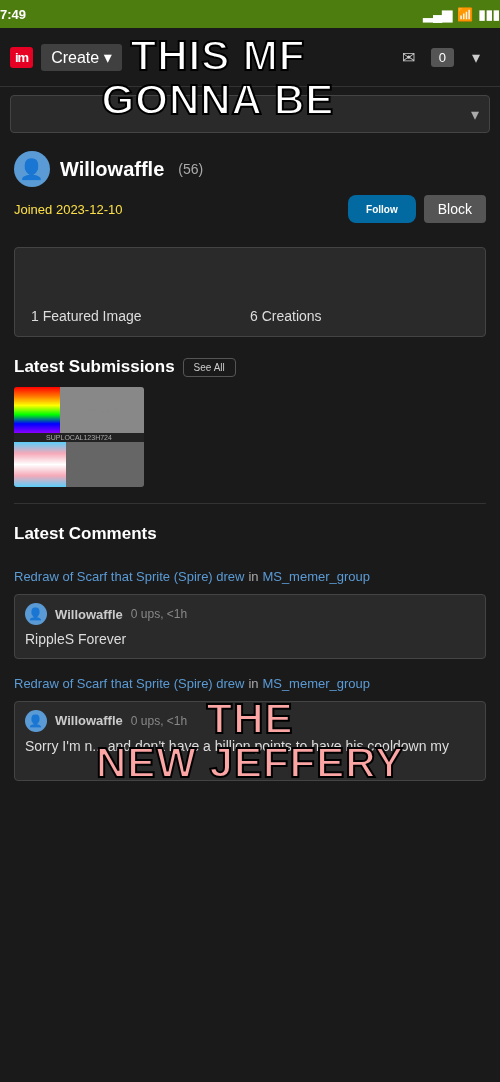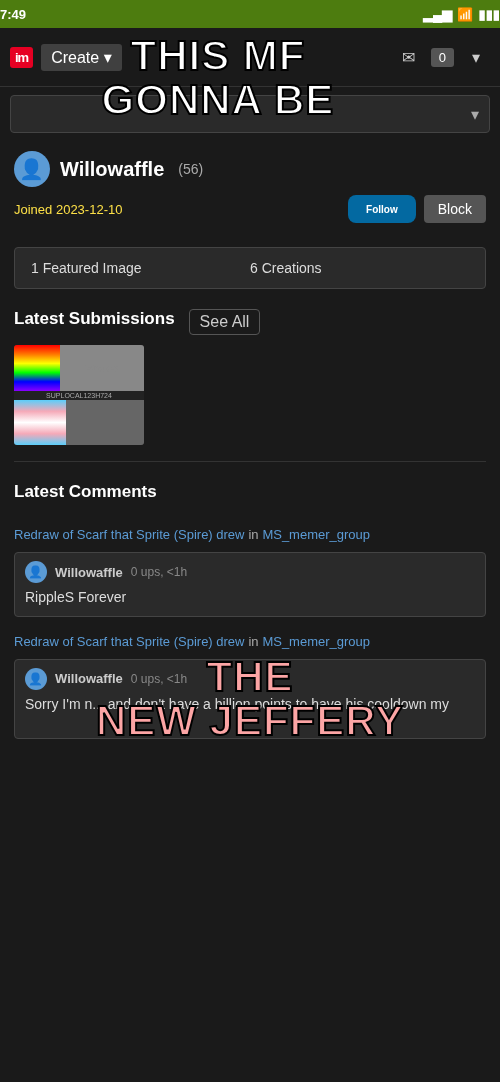--- a/index.html
+++ b/index.html
@@ -192,44 +192,45 @@
       padding: 12px 16px;
     }
     .stats-grid {
       display: grid;
       grid-template-columns: 1fr 1fr;
       row-gap: 6px;
     }
     .stat-item {
       font-size: 14px;
       color: #ddd;
+      margin-top: 48px;
     }
 
     
     .section {
       padding: 10px 14px 6px 14px;
     }
     .section-header {
       display: flex;
-      align-items: flex-start;
-      gap: 14px;
+      align-items: flex-end;
+      gap: 8px;
       margin-bottom: 10px;
     }
     .section-title {
       font-size: 17px;
       font-weight: bold;
       color: #fff;
     }
     .see-all-btn {
       background: transparent;
       border: 1px solid #555;
       color: #ccc;
       border-radius: 4px;
       padding: 3px 10px;
-      font-size: 16px;
+      font-size: 10px;
       cursor: pointer;
     }
     .submissions-grid {
       display: flex;
       gap: 6px;
     }
     .submission-thumb {
       width: 130px;
       height: 100px;
       background: #333;

